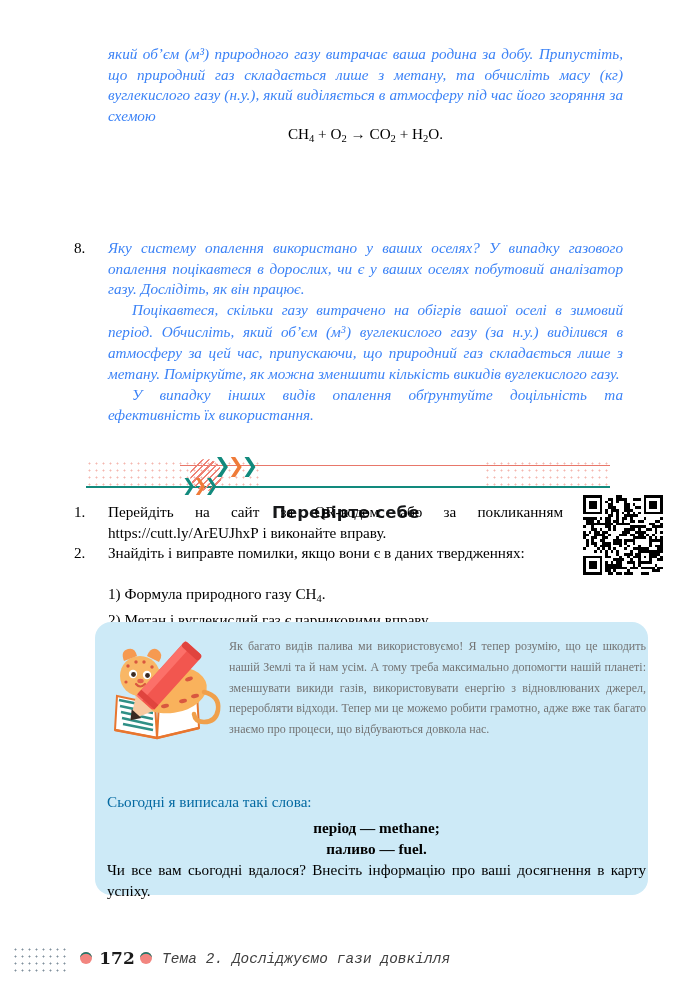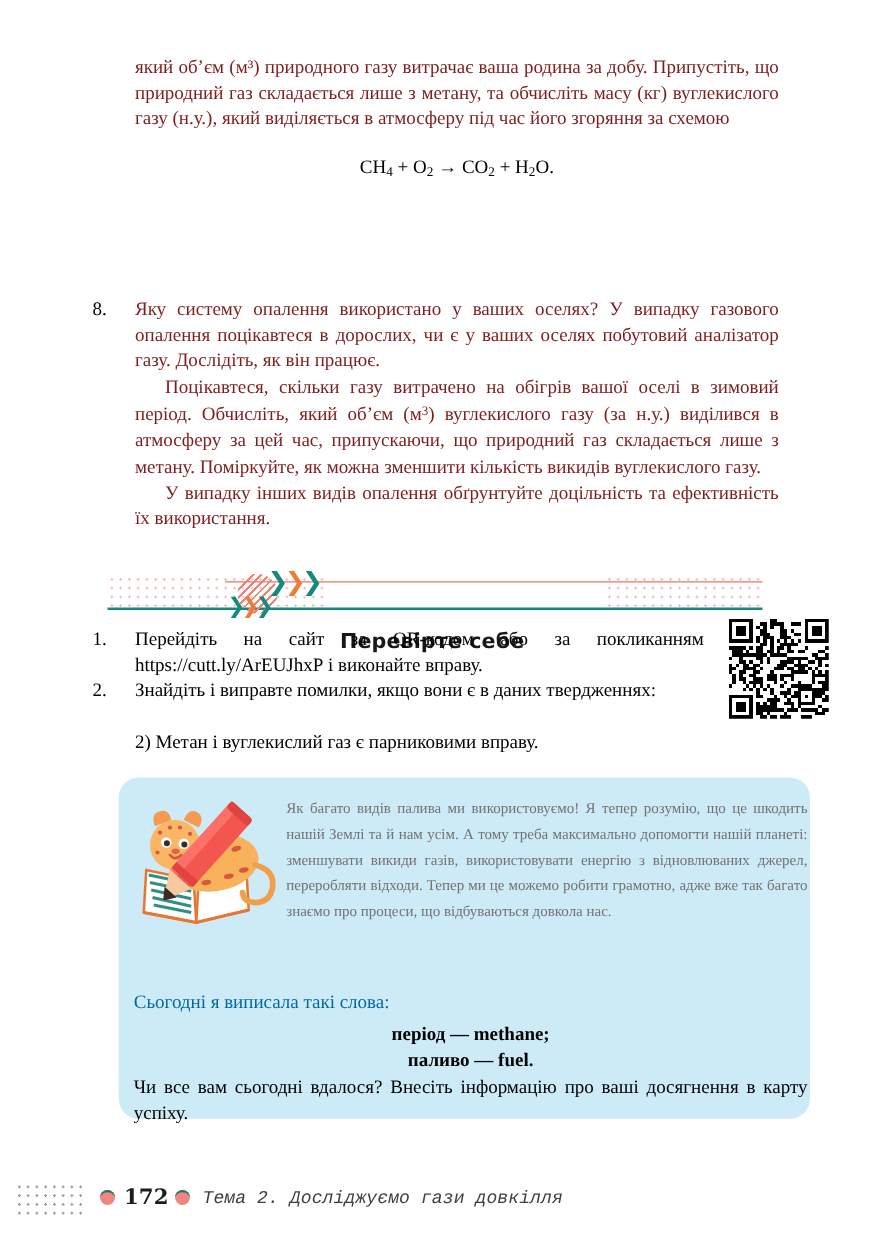--- a/index.html
+++ b/index.html
@@ -23,21 +23,22 @@
     inset: 0;
   }
 
   .body-text {
     position: absolute;
     font-size: 15.2px;
     line-height: 20.6px;
     text-align: justify;
     text-justify: inter-word;
     hyphens: manual;
-    color: #7f1d1d;
+    color: #3b82f6;
+    font-style: italic;
   }
 
   .para-indent { text-indent: 24px; }
 
   
   #para-continuation {
     left: 108px;
     top: 44px;
     width: 515px;
   }
@@ -370,20 +371,22 @@
 
   <div id="check-list">
 
     <div class="cl-num" id="cl1-num">1.</div>
     <div class="cl-body" id="cl1-body"><span>Перейдіть на сайт за QR-кодом або за покликанням </span><span id="url-text">https://cutt.ly/ArEUJhxP</span><span> і виконайте вправу.</span></div>
 
     <div class="cl-num" id="cl2-num">2.</div>
     <div class="cl-body" id="cl2-body">Знайдіть і виправте помилки, якщо вони є в даних твердженнях:</div>
 
     <div id="cl2-sub">
+      <div><span>1)</span>
+        <span>Формула природного газу CH</span><sub class="unit">4</sub><span>.</span></div>
       <div><span>2)</span>
         <span>Метан і вуглекислий газ є парниковими вправу.</span></div>
     </div>
   </div>
 
   <div id="qr-code">
     <svg id="qr-svg" width="80" height="80" viewBox="0 0 29 29" shape-rendering="crispEdges">
         <rect width="29" height="29" fill="#fff"></rect>
         <path d="M0 0h1v1h-1zM1 0h1v1h-1zM2 0h1v1h-1zM3 0h1v1h-1zM4 0h1v1h-1zM5 0h1v1h-1zM6 0h1v1h-1zM12 0h1v1h-1zM13 0h1v1h-1zM22 0h1v1h-1zM23 0h1v1h-1zM24 0h1v1h-1zM25 0h1v1h-1zM26 0h1v1h-1zM27 0h1v1h-1zM28 0h1v1h-1zM0 1h1v1h-1zM6 1h1v1h-1zM9 1h1v1h-1zM10 1h1v1h-1zM12 1h1v1h-1zM13 1h1v1h-1zM14 1h1v1h-1zM15 1h1v1h-1zM18 1h1v1h-1zM19 1h1v1h-1zM20 1h1v1h-1zM22 1h1v1h-1zM28 1h1v1h-1zM0 2h1v1h-1zM2 2h1v1h-1zM3 2h1v1h-1zM4 2h1v1h-1zM6 2h1v1h-1zM8 2h1v1h-1zM10 2h1v1h-1zM12 2h1v1h-1zM15 2h1v1h-1zM22 2h1v1h-1zM24 2h1v1h-1zM25 2h1v1h-1zM26 2h1v1h-1zM28 2h1v1h-1zM0 3h1v1h-1zM2 3h1v1h-1zM3 3h1v1h-1zM4 3h1v1h-1zM6 3h1v1h-1zM9 3h1v1h-1zM10 3h1v1h-1zM15 3h1v1h-1zM16 3h1v1h-1zM18 3h1v1h-1zM22 3h1v1h-1zM24 3h1v1h-1zM25 3h1v1h-1zM26 3h1v1h-1zM28 3h1v1h-1zM0 4h1v1h-1zM2 4h1v1h-1zM3 4h1v1h-1zM4 4h1v1h-1zM6 4h1v1h-1zM9 4h1v1h-1zM10 4h1v1h-1zM11 4h1v1h-1zM15 4h1v1h-1zM16 4h1v1h-1zM19 4h1v1h-1zM20 4h1v1h-1zM22 4h1v1h-1zM24 4h1v1h-1zM25 4h1v1h-1zM26 4h1v1h-1zM28 4h1v1h-1zM0 5h1v1h-1zM6 5h1v1h-1zM8 5h1v1h-1zM10 5h1v1h-1zM11 5h1v1h-1zM12 5h1v1h-1zM15 5h1v1h-1zM16 5h1v1h-1zM17 5h1v1h-1zM22 5h1v1h-1zM28 5h1v1h-1zM0 6h1v1h-1zM1 6h1v1h-1zM2 6h1v1h-1zM3 6h1v1h-1zM4 6h1v1h-1zM5 6h1v1h-1zM6 6h1v1h-1zM8 6h1v1h-1zM10 6h1v1h-1zM12 6h1v1h-1zM14 6h1v1h-1zM16 6h1v1h-1zM18 6h1v1h-1zM20 6h1v1h-1zM22 6h1v1h-1zM23 6h1v1h-1zM24 6h1v1h-1zM25 6h1v1h-1zM26 6h1v1h-1zM27 6h1v1h-1zM28 6h1v1h-1zM9 7h1v1h-1zM10 7h1v1h-1zM12 7h1v1h-1zM15 7h1v1h-1zM16 7h1v1h-1zM17 7h1v1h-1zM18 7h1v1h-1zM19 7h1v1h-1zM0 8h1v1h-1zM1 8h1v1h-1zM2 8h1v1h-1zM3 8h1v1h-1zM4 8h1v1h-1zM6 8h1v1h-1zM8 8h1v1h-1zM9 8h1v1h-1zM12 8h1v1h-1zM14 8h1v1h-1zM15 8h1v1h-1zM17 8h1v1h-1zM22 8h1v1h-1zM28 8h1v1h-1zM1 9h1v1h-1zM2 9h1v1h-1zM3 9h1v1h-1zM5 9h1v1h-1zM8 9h1v1h-1zM9 9h1v1h-1zM11 9h1v1h-1zM12 9h1v1h-1zM14 9h1v1h-1zM17 9h1v1h-1zM18 9h1v1h-1zM20 9h1v1h-1zM21 9h1v1h-1zM26 9h1v1h-1zM27 9h1v1h-1zM1 10h1v1h-1zM2 10h1v1h-1zM3 10h1v1h-1zM4 10h1v1h-1zM5 10h1v1h-1zM6 10h1v1h-1zM7 10h1v1h-1zM8 10h1v1h-1zM9 10h1v1h-1zM10 10h1v1h-1zM12 10h1v1h-1zM13 10h1v1h-1zM14 10h1v1h-1zM15 10h1v1h-1zM16 10h1v1h-1zM24 10h1v1h-1zM25 10h1v1h-1zM28 10h1v1h-1zM0 11h1v1h-1zM3 11h1v1h-1zM8 11h1v1h-1zM9 11h1v1h-1zM11 11h1v1h-1zM17 11h1v1h-1zM18 11h1v1h-1zM19 11h1v1h-1zM20 11h1v1h-1zM21 11h1v1h-1zM22 11h1v1h-1zM25 11h1v1h-1zM26 11h1v1h-1zM27 11h1v1h-1zM28 11h1v1h-1zM3 12h1v1h-1zM4 12h1v1h-1zM6 12h1v1h-1zM9 12h1v1h-1zM11 12h1v1h-1zM15 12h1v1h-1zM16 12h1v1h-1zM17 12h1v1h-1zM18 12h1v1h-1zM20 12h1v1h-1zM23 12h1v1h-1zM24 12h1v1h-1zM26 12h1v1h-1zM0 13h1v1h-1zM2 13h1v1h-1zM4 13h1v1h-1zM5 13h1v1h-1zM7 13h1v1h-1zM8 13h1v1h-1zM14 13h1v1h-1zM15 13h1v1h-1zM16 13h1v1h-1zM19 13h1v1h-1zM20 13h1v1h-1zM21 13h1v1h-1zM22 13h1v1h-1zM26 13h1v1h-1zM28 13h1v1h-1zM0 14h1v1h-1zM1 14h1v1h-1zM4 14h1v1h-1zM5 14h1v1h-1zM6 14h1v1h-1zM7 14h1v1h-1zM9 14h1v1h-1zM13 14h1v1h-1zM14 14h1v1h-1zM15 14h1v1h-1zM17 14h1v1h-1zM18 14h1v1h-1zM20 14h1v1h-1zM21 14h1v1h-1zM23 14h1v1h-1zM25 14h1v1h-1zM0 15h1v1h-1zM3 15h1v1h-1zM4 15h1v1h-1zM7 15h1v1h-1zM8 15h1v1h-1zM12 15h1v1h-1zM18 15h1v1h-1zM19 15h1v1h-1zM20 15h1v1h-1zM21 15h1v1h-1zM22 15h1v1h-1zM24 15h1v1h-1zM26 15h1v1h-1zM28 15h1v1h-1zM1 16h1v1h-1zM3 16h1v1h-1zM6 16h1v1h-1zM7 16h1v1h-1zM11 16h1v1h-1zM12 16h1v1h-1zM13 16h1v1h-1zM15 16h1v1h-1zM16 16h1v1h-1zM17 16h1v1h-1zM18 16h1v1h-1zM24 16h1v1h-1zM25 16h1v1h-1zM26 16h1v1h-1zM27 16h1v1h-1zM28 16h1v1h-1zM1 17h1v1h-1zM3 17h1v1h-1zM4 17h1v1h-1zM7 17h1v1h-1zM8 17h1v1h-1zM9 17h1v1h-1zM11 17h1v1h-1zM12 17h1v1h-1zM13 17h1v1h-1zM15 17h1v1h-1zM18 17h1v1h-1zM24 17h1v1h-1zM28 17h1v1h-1zM1 18h1v1h-1zM4 18h1v1h-1zM6 18h1v1h-1zM7 18h1v1h-1zM8 18h1v1h-1zM9 18h1v1h-1zM13 18h1v1h-1zM16 18h1v1h-1zM20 18h1v1h-1zM24 18h1v1h-1zM26 18h1v1h-1zM27 18h1v1h-1zM28 18h1v1h-1zM0 19h1v1h-1zM5 19h1v1h-1zM7 19h1v1h-1zM9 19h1v1h-1zM11 19h1v1h-1zM15 19h1v1h-1zM18 19h1v1h-1zM19 19h1v1h-1zM20 19h1v1h-1zM21 19h1v1h-1zM22 19h1v1h-1zM23 19h1v1h-1zM27 19h1v1h-1zM28 19h1v1h-1zM4 20h1v1h-1zM6 20h1v1h-1zM8 20h1v1h-1zM10 20h1v1h-1zM12 20h1v1h-1zM17 20h1v1h-1zM20 20h1v1h-1zM21 20h1v1h-1zM22 20h1v1h-1zM23 20h1v1h-1zM24 20h1v1h-1zM25 20h1v1h-1zM26 20h1v1h-1zM27 20h1v1h-1zM28 20h1v1h-1zM8 21h1v1h-1zM12 21h1v1h-1zM15 21h1v1h-1zM16 21h1v1h-1zM17 21h1v1h-1zM19 21h1v1h-1zM20 21h1v1h-1zM24 21h1v1h-1zM25 21h1v1h-1zM26 21h1v1h-1zM27 21h1v1h-1zM0 22h1v1h-1zM1 22h1v1h-1zM2 22h1v1h-1zM3 22h1v1h-1zM4 22h1v1h-1zM5 22h1v1h-1zM6 22h1v1h-1zM8 22h1v1h-1zM9 22h1v1h-1zM13 22h1v1h-1zM16 22h1v1h-1zM18 22h1v1h-1zM19 22h1v1h-1zM20 22h1v1h-1zM22 22h1v1h-1zM24 22h1v1h-1zM25 22h1v1h-1zM26 22h1v1h-1zM28 22h1v1h-1zM0 23h1v1h-1zM6 23h1v1h-1zM11 23h1v1h-1zM12 23h1v1h-1zM13 23h1v1h-1zM14 23h1v1h-1zM17 23h1v1h-1zM20 23h1v1h-1zM24 23h1v1h-1zM27 23h1v1h-1zM28 23h1v1h-1zM0 24h1v1h-1zM2 24h1v1h-1zM3 24h1v1h-1zM4 24h1v1h-1zM6 24h1v1h-1zM8 24h1v1h-1zM10 24h1v1h-1zM12 24h1v1h-1zM13 24h1v1h-1zM16 24h1v1h-1zM17 24h1v1h-1zM18 24h1v1h-1zM20 24h1v1h-1zM21 24h1v1h-1zM22 24h1v1h-1zM23 24h1v1h-1zM24 24h1v1h-1zM0 25h1v1h-1zM2 25h1v1h-1zM3 25h1v1h-1zM4 25h1v1h-1zM6 25h1v1h-1zM8 25h1v1h-1zM9 25h1v1h-1zM10 25h1v1h-1zM11 25h1v1h-1zM12 25h1v1h-1zM13 25h1v1h-1zM18 25h1v1h-1zM20 25h1v1h-1zM26 25h1v1h-1zM0 26h1v1h-1zM2 26h1v1h-1zM3 26h1v1h-1zM4 26h1v1h-1zM6 26h1v1h-1zM8 26h1v1h-1zM9 26h1v1h-1zM10 26h1v1h-1zM11 26h1v1h-1zM12 26h1v1h-1zM13 26h1v1h-1zM14 26h1v1h-1zM15 26h1v1h-1zM17 26h1v1h-1zM18 26h1v1h-1zM19 26h1v1h-1zM21 26h1v1h-1zM22 26h1v1h-1zM23 26h1v1h-1zM24 26h1v1h-1zM25 26h1v1h-1zM27 26h1v1h-1zM28 26h1v1h-1zM0 27h1v1h-1zM6 27h1v1h-1zM8 27h1v1h-1zM9 27h1v1h-1zM11 27h1v1h-1zM16 27h1v1h-1zM25 27h1v1h-1zM26 27h1v1h-1zM27 27h1v1h-1zM0 28h1v1h-1zM1 28h1v1h-1zM2 28h1v1h-1zM3 28h1v1h-1zM4 28h1v1h-1zM5 28h1v1h-1zM6 28h1v1h-1zM9 28h1v1h-1zM10 28h1v1h-1zM12 28h1v1h-1zM13 28h1v1h-1zM15 28h1v1h-1zM16 28h1v1h-1zM17 28h1v1h-1zM21 28h1v1h-1zM22 28h1v1h-1zM23 28h1v1h-1z" fill="#000"></path>
       </svg>

